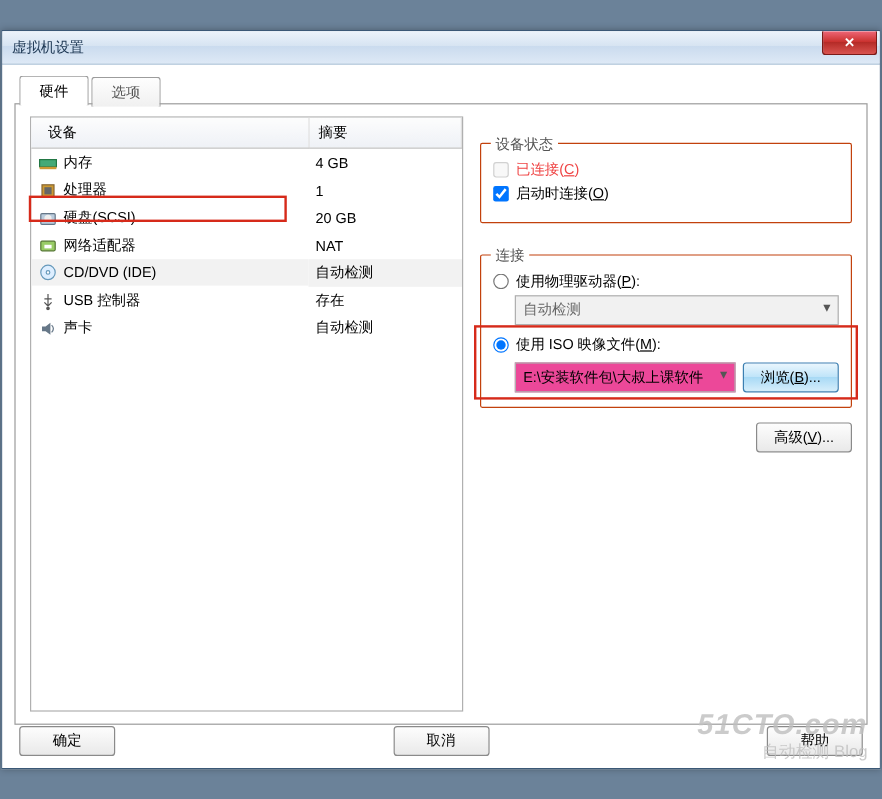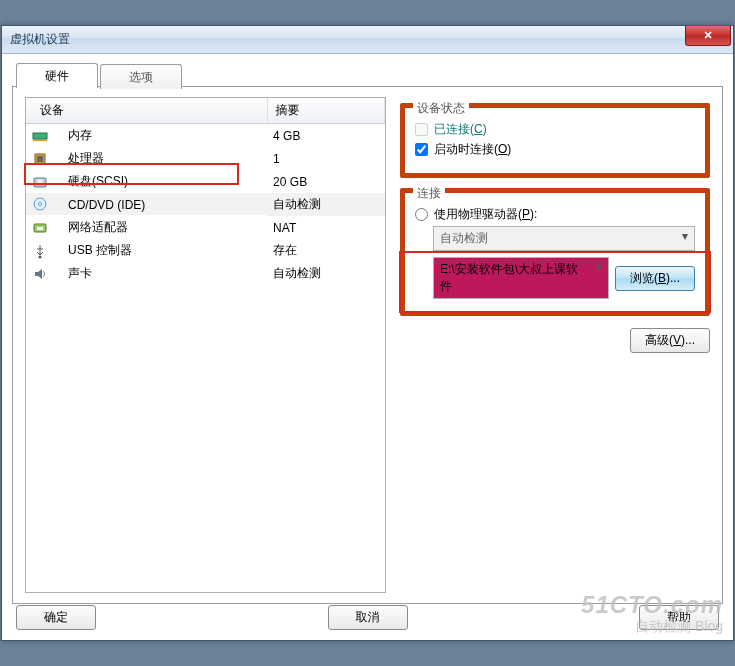--- a/index.html
+++ b/index.html
@@ -46,21 +46,21 @@
   }
   .client {
     position: absolute;
     top: 28px; left: 0; right: 0; bottom: 0;
     background: #fff;
     padding: 8px 10px;
   }
   
   .tabbar { display: flex; gap: 0; padding-left: 4px; position: relative; z-index: 2;}
   .tab {
-    padding: 4px 28px 3px;
+    padding: 4px 16px 3px;
     border: 1px solid #9c9c9c;
     border-bottom: none;
     background: linear-gradient(#fefefe,#f0f0f0);
     border-radius: 3px 3px 0 0;
     margin-right: 2px;
     cursor: default;
   }
   .tab.active { background: #fff; position: relative; top: 1px; }
   .tab.inactive { color: #555; top: 2px; position: relative;}
   .page {
@@ -92,21 +92,21 @@
     background: linear-gradient(#fdfdfd,#eef1f6);
     border-bottom: 1px solid #cfcfcf;
     border-right: 1px solid #e0e0e0;
     padding: 4px 8px;
   }
   .dev-list th:first-child { padding-left: 14px; }
   .dev-list td {
     padding: 3px 8px 3px 6px;
     white-space: nowrap;
   }
-  .dev-row td:first-child { display: flex; align-items: flex-end; gap: 20px; }
+  .dev-row td:first-child { display: flex; align-items: center; gap: 5px; }
   .dev-row.selected td { background: #f2f2f2; }
   .dev-row .icon { width: 16px; height: 16px; display: inline-flex; align-items: center; justify-content: center; }
   .hilite-red {
     position: absolute;
     border: 2px solid #d62a1a;
     pointer-events: none;
   }
   .btnrow { display: flex; justify-content: center; gap: 30px; margin-top: 8px; }
   .btn {
     min-width: 80px;
@@ -122,25 +122,25 @@
     border-color: #3c7fb1;
   }
   
   .rightpane {
     width: 310px;
     display: flex;
     flex-direction: column;
     gap: 4px;
   }
   .group {
-    border: 5px solid #c2410c;
+    border: 1px solid #c2410c;
     border-radius: 2px;
     padding: 10px 10px 12px;
     position: relative;
-    margin-top: 6px;
+    margin-top: 22px;
   }
   .group .legend {
     position: absolute;
     top: -8px; left: 8px;
     background: #fff;
     padding: 0 4px;
     color: #555;
   }
   .chk, .rdo { display: flex; align-items: center; gap: 6px; margin: 3px 0; }
   .chk input, .rdo input { margin: 0; }
@@ -152,21 +152,21 @@
     color: #666;
     position: relative;
   }
   .combo::after {
     content: '▾';
     position: absolute;
     right: 6px; top: 2px;
     color: #555;
   }
   .iso-row { display: flex; gap: 6px; margin-top: 6px; align-items: center; }
-  .iso-row .combo { flex: 1; background: #be185d; color: #000; }
+  .iso-row .combo { flex: 1; background: #ec4899; color: #000; }
   .adv-row { display: flex; justify-content: flex-end; margin-top: 8px; }
   .bottombar {
     position: absolute;
     left: 0; right: 0; bottom: 10px;
     display: flex;
     justify-content: space-between;
     gap: 12px;
     padding: 0 14px;
   }
   .watermark {
@@ -241,43 +241,43 @@
                     <span class="icon">
                       <svg width="16" height="16">
                         <rect x="2" y="4" width="12" height="9" rx="1" fill="#bcd" stroke="#678"></rect>
                         <circle cx="8" cy="8" r="3" fill="#eee"></circle>
                       </svg>
                     </span>
                     <span>硬盘(SCSI)</span>
                   </td>
                 <td>20 GB</td>
               </tr>
+              <tr class="dev-row">
+                <td>
+                    <span class="icon">
+                      <svg width="16" height="16">
+                        <rect x="2" y="4" width="12" height="8" rx="1" fill="#9c6" stroke="#573"></rect>
+                        <rect x="5" y="7" width="6" height="3" fill="#fff"></rect>
+                      </svg>
+                    </span>
+                    <span>网络适配器</span>
+                  </td>
+                <td>NAT</td>
+              </tr>
               <tr class="dev-row selected">
                 <td>
                     <span class="icon">
                       <svg width="16" height="16">
                         <circle cx="8" cy="8" r="6" fill="#def" stroke="#69b"></circle>
                         <circle cx="8" cy="8" r="1.5" fill="#fff" stroke="#69b"></circle>
                       </svg>
                     </span>
                     <span>CD/DVD (IDE)</span>
                   </td>
                 <td>自动检测</td>
-              </tr>
-              <tr class="dev-row">
-                <td>
-                    <span class="icon">
-                      <svg width="16" height="16">
-                        <rect x="2" y="4" width="12" height="8" rx="1" fill="#9c6" stroke="#573"></rect>
-                        <rect x="5" y="7" width="6" height="3" fill="#fff"></rect>
-                      </svg>
-                    </span>
-                    <span>网络适配器</span>
-                  </td>
-                <td>NAT</td>
               </tr>
               <tr class="dev-row">
                 <td>
                     <span class="icon">
                       <svg width="16" height="16">
                         <path d="M8 2v10M8 12l-3-3M8 12l3-3M5 6h6" stroke="#555" fill="none"></path>
                         <circle cx="8" cy="14" r="1.5" fill="#555"></circle>
                       </svg>
                     </span>
                     <span>USB 控制器</span>
@@ -300,37 +300,41 @@
           </table>
         </div>
       </div>
 
       <div class="rightpane">
 
         <div class="group">
           <span class="legend">设备状态</span>
           <label class="chk">
             <input type="checkbox" disabled="" style="">
-            <span style="color:#0f766e">已连接(<span class="u">C</span>)</span>
+            <span style="color:#ef4444">已连接(<span class="u">C</span>)</span>
           </label>
           <label class="chk">
             <input type="checkbox" checked="" style="">
             <span>启动时连接(<span class="u">O</span>)</span>
           </label>
         </div>
 
         <div class="group" style="position:relative">
           <span class="legend">连接</span>
 
           <label class="rdo">
             <input type="radio" name="conn" style="">
             <span>使用物理驱动器(<span class="u">P</span>):</span>
           </label>
           <div class="combo" style="margin-left:18px;width:calc(100% - 18px)">自动检测</div>
 
+          <label class="rdo" style="margin-top:8px">
+            <input type="radio" name="conn" checked="" style="">
+            <span>使用 ISO 映像文件(<span class="u">M</span>):</span>
+          </label>
           <div class="iso-row" style="margin-left:18px">
             <div class="combo">E:\安装软件包\大叔上课软件</div>
             <div class="btn hl"><span>浏览(<span class="u">B</span>)...</span></div>
           </div>
 
           <div class="hilite-red" style="left:-6px; right:-6px; top:58px; height:62px;"></div>
         </div>
 
         <div class="adv-row">
           <div class="btn"><span>高级(<span class="u">V</span>)...</span></div>

